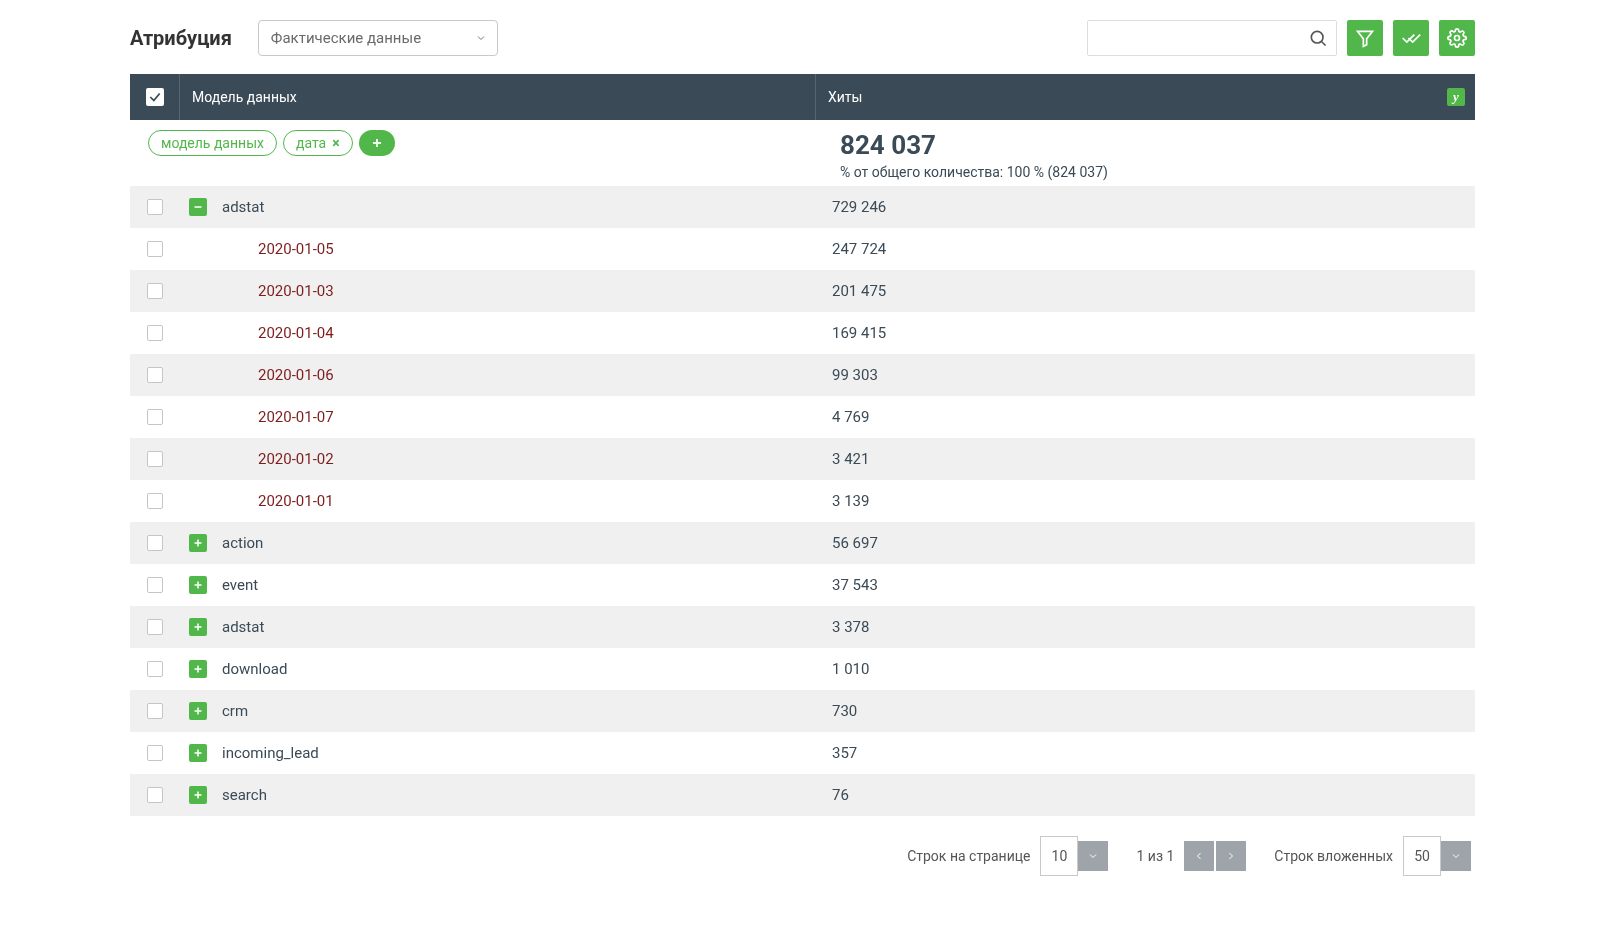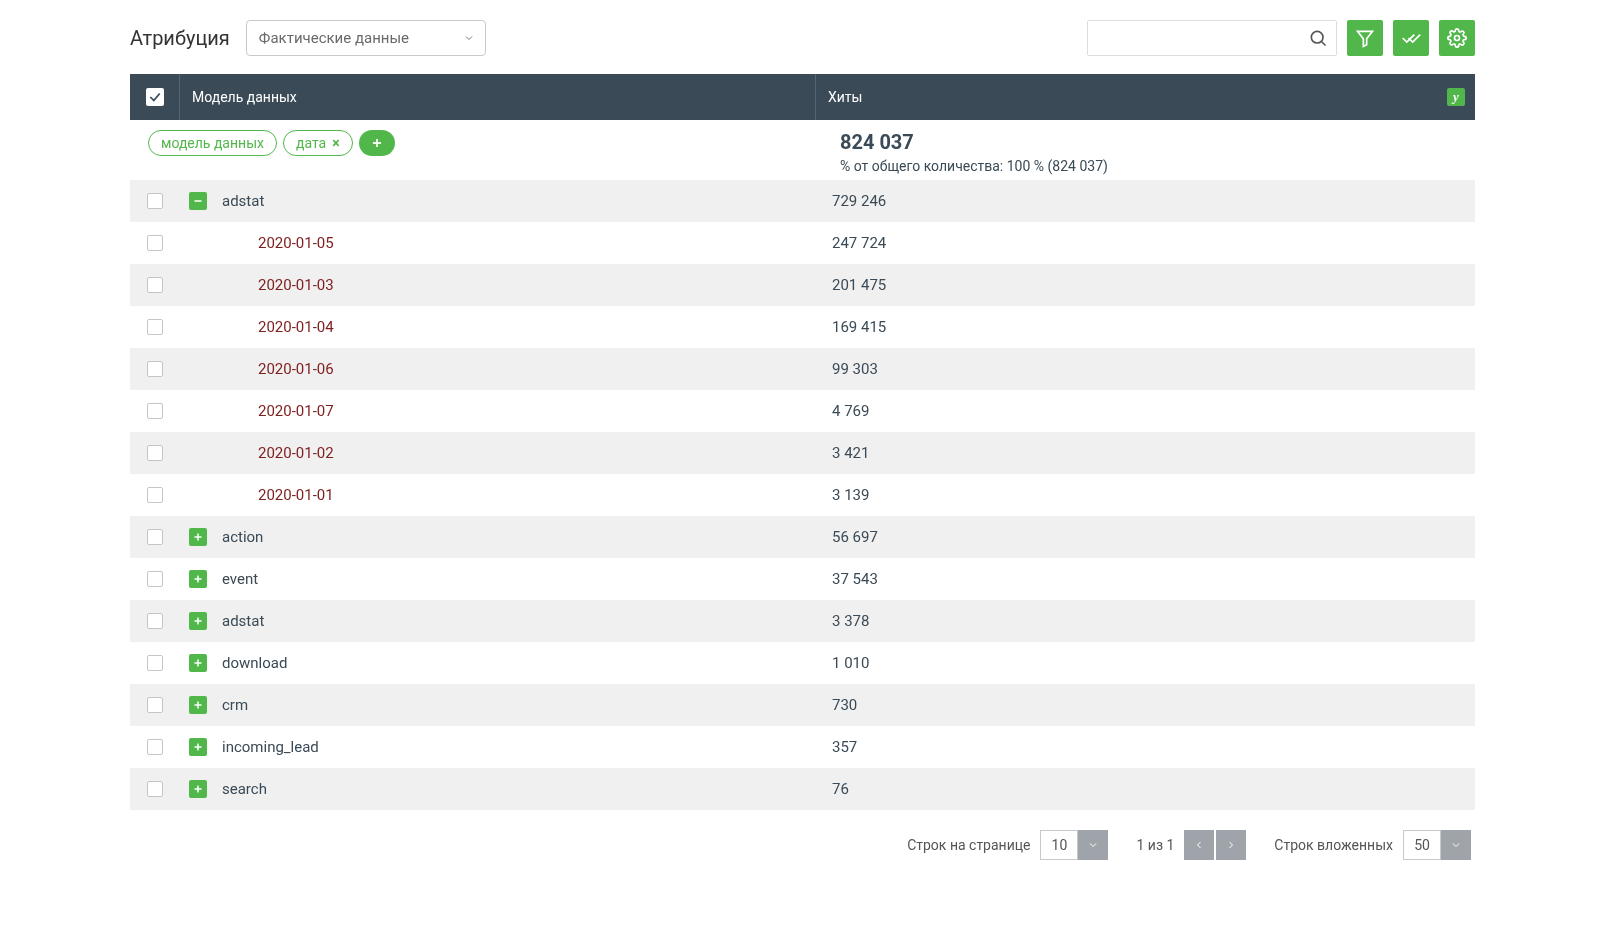--- a/index.html
+++ b/index.html
@@ -1,21 +1,21 @@
 <!DOCTYPE html>
 <html><head>
 <meta charset="utf-8">
 <style>
 * { box-sizing: border-box; margin: 0; padding: 0; }
 body { font-family: -apple-system, BlinkMacSystemFont, "Segoe UI", Roboto, Arial, sans-serif; font-size: 14px; color: #333; background: #fff; }
 .page { width: 1405px; margin: 0 auto; padding: 20px 30px; }
 
 
 .topbar { display: flex; align-items: center; gap: 10px; margin-bottom: 18px; }
-.page-title { font-size: 20px; font-weight: 400; color: #333; margin-right: 6px; }
+.page-title { font-size: 20px; font-weight: 700; color: #333; margin-right: 16px; }
 .select-wrap { position: relative; display: flex; align-items: center; border: 1px solid #c9c9c9; border-radius: 4px; height: 36px; padding: 0 34px 0 12px; background: #fff; cursor: pointer; min-width: 240px; }
 .select-wrap .sel-text { color: #6a6a6a; font-size: 15px; }
 .select-wrap .chev { position: absolute; right: 10px; top: 50%; transform: translateY(-50%); }
 .spacer { flex: 1; }
 .searchbox { display: flex; align-items: center; border: 1px solid #ddd; border-radius: 2px; height: 36px; width: 250px; background: #fff; padding: 0 8px; }
 .searchbox input { border: none; outline: none; flex: 1; font-size: 14px; background: transparent; }
 .searchbox .s-icon { color: #555; display: flex; align-items: center; }
 .iconbtn { width: 36px; height: 36px; background: #52b74b; display: flex; align-items: center; justify-content: center; border-radius: 2px; cursor: pointer; color: #fff; }
 .iconbtn svg { width: 20px; height: 20px; }
 
@@ -29,42 +29,42 @@
 .th-hits .y-badge { position: absolute; right: 10px; top: 50%; transform: translateY(-50%); width: 18px; height: 18px; background: #52b74b; border-radius: 2px; display: flex; align-items: center; justify-content: center; font-style: italic; font-weight: bold; font-size: 13px; color: #fff; font-family: 'Times New Roman', serif; }
 
 
 .chips-row { display: flex; align-items: flex-start; padding: 10px 0 6px 18px; gap: 6px; }
 .chips-left { flex: 0 0 670px; display: flex; align-items: center; gap: 6px; }
 .chip { display: inline-flex; align-items: center; border: 1px solid #52b74b; color: #52b74b; border-radius: 14px; height: 26px; padding: 0 12px; font-size: 14px; cursor: pointer; background: #fff; }
 .chip .x { margin-left: 6px; font-weight: bold; }
 .chip-add { width: 36px; height: 26px; border-radius: 14px; background: #52b74b; display: flex; align-items: center; justify-content: center; cursor: pointer; }
 .chip-add svg { width: 14px; height: 14px; color: #fff; }
 .summary { flex: 1; padding-left: 16px; }
-.summary .big { font-size: 20px; font-weight: 700; color: #3a4a56; }
+.summary .big { font-size: 26px; font-weight: 700; color: #3a4a56; }
 .summary .sub { font-size: 14px; color: #3a4a56; margin-top: 4px; }
 
 
 .rows { }
 .row { display: flex; align-items: center; height: 42px; }
 .row.stripe { background: #f0f0f0; }
 .cell-chk { width: 50px; display: flex; align-items: center; justify-content: center; }
 .cell-chk .box { width: 16px; height: 16px; border: 1px solid #c5c5c5; background: #fff; border-radius: 2px; }
 .cell-exp { width: 36px; display: flex; align-items: center; justify-content: center; }
 .cell-exp .pm { width: 18px; height: 18px; background: #52b74b; display: flex; align-items: center; justify-content: center; border-radius: 2px; cursor: pointer; }
 .cell-exp .pm svg { width: 12px; height: 12px; color: #fff; }
 .cell-name { flex: 0 0 600px; padding-left: 6px; color: #3a4a56; font-size: 15px; }
 .cell-name.child { padding-left: 42px; color: #7f1d1d; }
 .cell-hits { flex: 1; padding-left: 16px; color: #3a4a56; font-size: 15px; }
 .row.parent .cell-name, .row.parent .cell-hits { font-weight: 400; }
 
 
 .footer { display: flex; align-items: center; justify-content: flex-end; gap: 28px; padding: 20px 4px 4px 0; color: #555; font-size: 14px; }
 .fgroup { display: flex; align-items: center; gap: 10px; }
 .fsel { display: flex; align-items: center; }
-.fsel .val { border: 1px solid #c9c9c9; height: 30px; min-width: 38px; display: flex; align-items: center; justify-content: center; padding: 0 0; background: #fff; }
+.fsel .val { border: 1px solid #c9c9c9; height: 40px; min-width: 38px; display: flex; align-items: center; justify-content: center; padding: 0 0; background: #fff; }
 .fsel .dd { width: 30px; height: 30px; background: #9ea4aa; display: flex; align-items: center; justify-content: center; cursor: pointer; }
 .navbtns { display: flex; }
 .navbtn { width: 30px; height: 30px; background: #9ea4aa; display: flex; align-items: center; justify-content: center; cursor: pointer; }
 .navbtn + .navbtn { margin-left: 2px; }
 
 svg { display: block; }
 </style>
 </head>
 <body>
 

